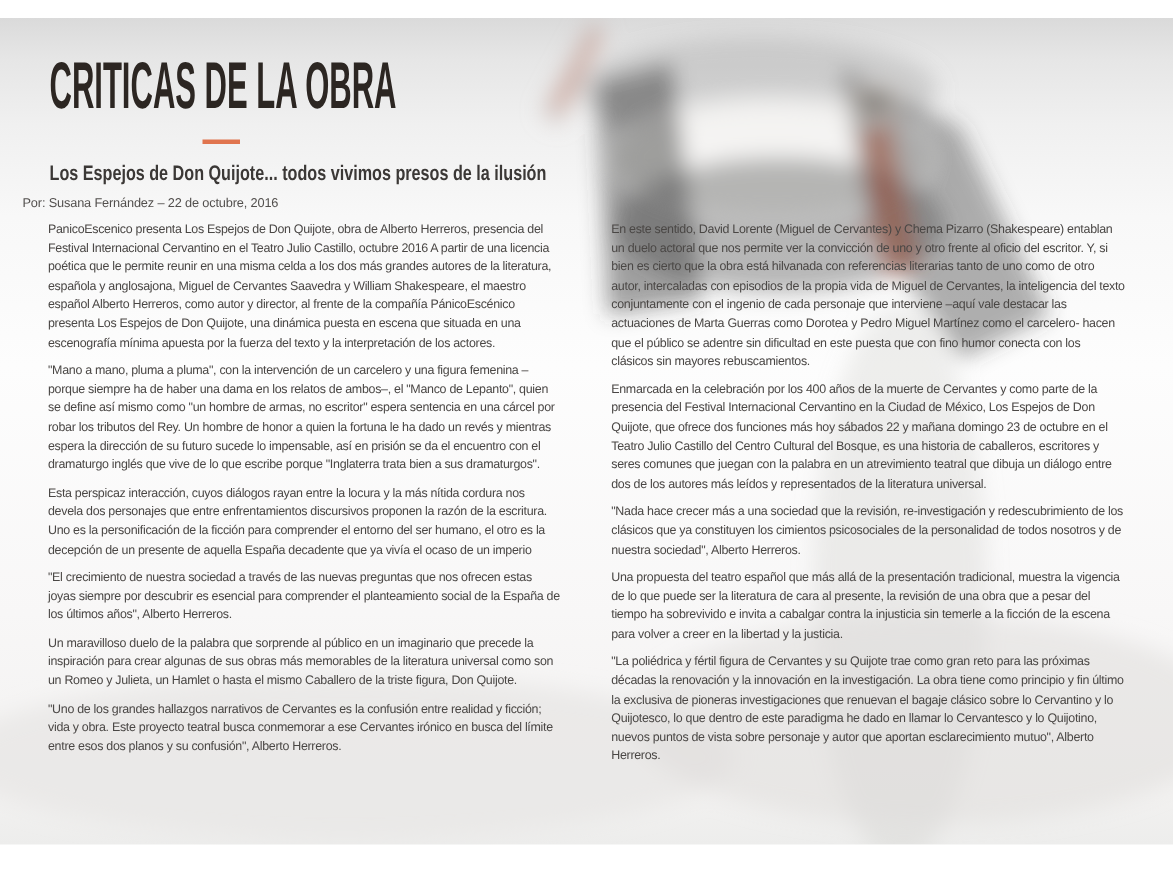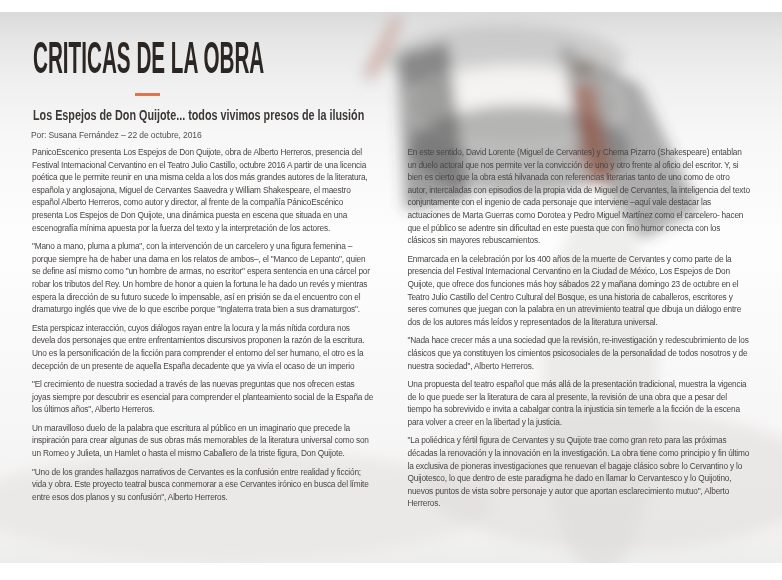--- a/index.html
+++ b/index.html
@@ -22,21 +22,21 @@
   .dash{
     position:absolute;left:135px;top:93px;width:25px;height:3px;
     background:var(--accent,#e0744e);
   }
   .heading{
     position:absolute;left:33px;top:107px;margin:0;
     font-size:14px;font-weight:bold;color:#3b3836;
     white-space:nowrap;transform:scaleX(.77);transform-origin:0 0;
   }
   .byline{
-    position:absolute;left:31px;top:130px;
+    position:absolute;left:15px;top:130px;
     font-size:8.5px;color:#524f4d;letter-spacing:-0.1px;text-align:right;
   }
   .columns{
     position:absolute;left:32px;top:146px;width:718px;display:flex;gap:33px;
   }
   .col{
     flex:1;font-size:8.3px;line-height:12.6px;letter-spacing:-0.2px;color:#4a4745;
   }
   .col p{margin:0 0 6px 0;}
 </style>
@@ -87,21 +87,21 @@
 
   <h2 class="heading">Los Espejos de Don Quijote... todos vivimos presos de la ilusión</h2>
   <div class="byline">Por: Susana Fernández – 22 de octubre, 2016</div>
 
   <div class="columns">
     <div class="col">
       <p>PanicoEscenico presenta Los Espejos de Don Quijote, obra de Alberto Herreros, presencia del Festival Internacional Cervantino en el Teatro Julio Castillo, octubre 2016 A partir de una licencia poética que le permite reunir en una misma celda a los dos más grandes autores de la literatura, española y anglosajona, Miguel de Cervantes Saavedra y William Shakespeare, el maestro español Alberto Herreros, como autor y director, al frente de la compañía PánicoEscénico presenta Los Espejos de Don Quijote, una dinámica puesta en escena que situada en una escenografía mínima apuesta por la fuerza del texto y la interpretación de los actores.</p>
       <p>"Mano a mano, pluma a pluma", con la intervención de un carcelero y una figura femenina – porque siempre ha de haber una dama en los relatos de ambos–, el "Manco de Lepanto", quien se define así mismo como "un hombre de armas, no escritor" espera sentencia en una cárcel por robar los tributos del Rey. Un hombre de honor a quien la fortuna le ha dado un revés y mientras espera la dirección de su futuro sucede lo impensable, así en prisión se da el encuentro con el dramaturgo inglés que vive de lo que escribe porque "Inglaterra trata bien a sus dramaturgos".</p>
       <p>Esta perspicaz interacción, cuyos diálogos rayan entre la locura y la más nítida cordura nos devela dos personajes que entre enfrentamientos discursivos proponen la razón de la escritura. Uno es la personificación de la ficción para comprender el entorno del ser humano, el otro es la decepción de un presente de aquella España decadente que ya vivía el ocaso de un imperio</p>
       <p>"El crecimiento de nuestra sociedad a través de las nuevas preguntas que nos ofrecen estas joyas siempre por descubrir es esencial para comprender el planteamiento social de la España de los últimos años", Alberto Herreros.</p>
-      <p>Un maravilloso duelo de la palabra que escritura al público en un imaginario que precede la inspiración para crear algunas de sus obras más memorables de la literatura universal como son un Romeo y Julieta, un Hamlet o hasta el mismo Caballero de la triste figura, Don Quijote.</p>
+      <p>Un maravilloso duelo de la palabra que sorprende al público en un imaginario que precede la inspiración para crear algunas de sus obras más memorables de la literatura universal como son un Romeo y Julieta, un Hamlet o hasta el mismo Caballero de la triste figura, Don Quijote.</p>
       <p>"Uno de los grandes hallazgos narrativos de Cervantes es la confusión entre realidad y ficción; vida y obra. Este proyecto teatral busca conmemorar a ese Cervantes irónico en busca del límite entre esos dos planos y su confusión", Alberto Herreros.</p>
     </div>
     <div class="col">
       <p>En este sentido, David Lorente (Miguel de Cervantes) y Chema Pizarro (Shakespeare) entablan un duelo actoral que nos permite ver la convicción de uno y otro frente al oficio del escritor. Y, si bien es cierto que la obra está hilvanada con referencias literarias tanto de uno como de otro autor, intercaladas con episodios de la propia vida de Miguel de Cervantes, la inteligencia del texto conjuntamente con el ingenio de cada personaje que interviene –aquí vale destacar las actuaciones de Marta Guerras como Dorotea y Pedro Miguel Martínez como el carcelero- hacen que el público se adentre sin dificultad en este puesta que con fino humor conecta con los clásicos sin mayores rebuscamientos.</p>
       <p>Enmarcada en la celebración por los 400 años de la muerte de Cervantes y como parte de la presencia del Festival Internacional Cervantino en la Ciudad de México, Los Espejos de Don Quijote, que ofrece dos funciones más hoy sábados 22 y mañana domingo 23 de octubre en el Teatro Julio Castillo del Centro Cultural del Bosque, es una historia de caballeros, escritores y seres comunes que juegan con la palabra en un atrevimiento teatral que dibuja un diálogo entre dos de los autores más leídos y representados de la literatura universal.</p>
       <p>"Nada hace crecer más a una sociedad que la revisión, re-investigación y redescubrimiento de los clásicos que ya constituyen los cimientos psicosociales de la personalidad de todos nosotros y de nuestra sociedad", Alberto Herreros.</p>
       <p>Una propuesta del teatro español que más allá de la presentación tradicional, muestra la vigencia de lo que puede ser la literatura de cara al presente, la revisión de una obra que a pesar del tiempo ha sobrevivido e invita a cabalgar contra la injusticia sin temerle a la ficción de la escena para volver a creer en la libertad y la justicia.</p>
       <p>"La poliédrica y fértil figura de Cervantes y su Quijote trae como gran reto para las próximas décadas la renovación y la innovación en la investigación. La obra tiene como principio y fin último la exclusiva de pioneras investigaciones que renuevan el bagaje clásico sobre lo Cervantino y lo Quijotesco, lo que dentro de este paradigma he dado en llamar lo Cervantesco y lo Quijotino, nuevos puntos de vista sobre personaje y autor que aportan esclarecimiento mutuo", Alberto Herreros.</p>
     </div>
   </div>

